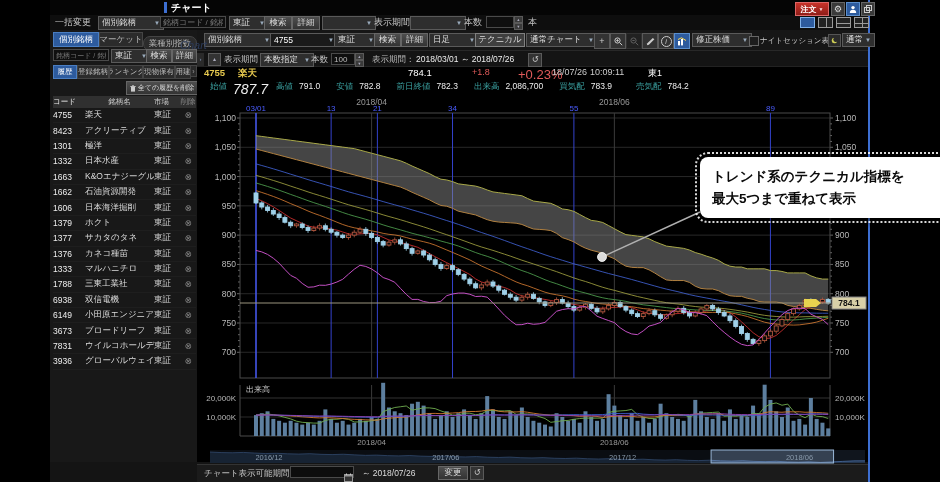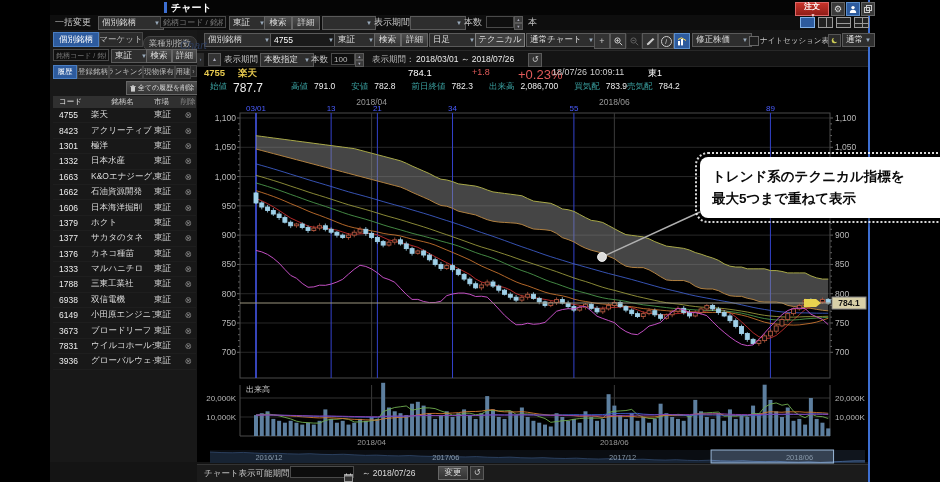--- a/index.html
+++ b/index.html
@@ -11,21 +11,21 @@
   .dd .car{color:#9ab;font-size:6px;margin-left:2px;}
   .btn{position:absolute;display:flex;align-items:center;justify-content:center;background:linear-gradient(#4e4e4e,#333);border:1px solid #666;color:#ddd;font-size:8.5px;height:12px;white-space:nowrap;cursor:default;}
   .inp{position:absolute;background:#0f0f0f;border:1px solid #4a4a4a;color:#bbb;font-size:8px;height:12px;padding:0 2px;box-sizing:border-box;}
   .inp::placeholder{color:#777;}
   .tab{position:absolute;display:flex;align-items:center;justify-content:center;background:#2b2b2b;border:1px solid #444;color:#bbb;font-size:8.5px;height:13px;white-space:nowrap;overflow:hidden;}
   .tab.active{background:#2d5b9e;border-color:#4a7ec2;color:#fff;}
   .icobtn{position:absolute;display:flex;align-items:center;justify-content:center;background:#333;border:1px solid #5a5a5a;width:14px;height:14px;color:#ccc;font-size:9px;}
   .icobtn.active{background:#2d5b9e;border-color:#5a8ecc;}
   .icobtn.dim{opacity:.4;}
   .srow{display:flex;height:14.4px;align-items:center;border-bottom:1px solid #1e1e1e;font-size:8.5px;color:#ddd;background:#181818;}
-  .c-code{width:32px;padding-left:6px;color:#eee;}
+  .c-code{width:32px;color:#eee;}
   .c-name{flex:1;overflow:hidden;white-space:nowrap;}
   .c-mkt{width:26px;color:#ccc;}
   .c-del{width:16px;color:#8a8a8a;text-align:center;}
   .spin{position:absolute;width:9px;height:12px;display:flex;flex-direction:column;}
   .spin span{flex:1;background:#3a3a3a;border:1px solid #5a5a5a;color:#aab;font-size:4.5px;line-height:5px;text-align:center;}
   .callout{position:absolute;left:700px;top:157px;width:228px;background:#fff;border-radius:8px;padding:9px 12px;z-index:7;box-shadow:3px 4px 8px rgba(0,0,0,.55);outline:2px dotted rgba(255,255,255,.85);outline-offset:3px;}
   .callout div{color:#0a0a0a;font-size:13.5px;font-weight:700;line-height:1.6;white-space:nowrap;}
   .layoutico{width:15px;height:11px;border:1px solid #999;background:#222;box-sizing:border-box;position:relative;}
   .layoutico.act{background:#2d5b9e;border-color:#7fb0e8;}
   .layoutico.v2::after{content:"";position:absolute;left:50%;top:0;bottom:0;width:1px;background:#999;}
@@ -39,21 +39,21 @@
 <body>
 
 <div class="stage">
 
   <div class="abs" style="left:50px;top:0;width:818px;height:482px;background:#141414;border-right:2px solid #3d6fd2;"></div>
 
   <div class="abs" style="left:50px;top:0;width:818px;height:15px;background:#050505;"></div>
   <div class="abs" style="left:180px;top:7px;font-size:11px;font-style:italic;color:#2c3b5a;z-index:1;margin-top:32px;">Chart</div>
   <div class="abs" style="left:164px;top:2px;width:3px;height:11px;background:#3d6fd2;z-index:2;"></div>
   <div class="abs" style="left:171px;top:1px;font-size:10px;font-weight:700;color:#fff;z-index:2;">チャート</div>
-  <div class="abs" style="left:795px;top:2px;width:32px;height:12px;background:linear-gradient(#c8332a,#8f1d18);border:1px solid #d66;display:flex;align-items:center;justify-content:center;z-index:2;flex-direction:column;">
+  <div class="abs" style="left:795px;top:2px;width:32px;height:12px;background:linear-gradient(#c8332a,#8f1d18);border:1px solid #d66;display:flex;align-items:center;justify-content:center;z-index:2;">
     <span style="color:#fff;font-size:8px;font-weight:700;">注文</span>
     <span style="color:#fdd;font-size:5px;margin-left:2px;">▼</span>
   </div>
   <div class="abs" style="left:831px;top:2px;width:12px;height:12px;background:#3a3a3a;border:1px solid #666;color:#ddd;font-size:9px;line-height:12px;text-align:center;z-index:2;"><span>⚙</span></div>
   <div class="abs" style="left:846px;top:2px;width:12px;height:12px;background:#2d5b9e;border:1px solid #5a8ecc;z-index:2;display:flex;align-items:center;justify-content:center;">
     <svg width="8" height="8" viewBox="0 0 8 8">
         <circle cx="4" cy="2.6" r="1.7" fill="#fff"></circle>
         <path d="M.8 8a3.2 3.2 0 0 1 6.4 0z" fill="#fff"></path>
       </svg>
   </div>
@@ -332,31 +332,31 @@
   <div class="abs" style="left:204px;top:67px;font-size:9.5px;font-weight:700;color:#e6c84e;">4755</div>
   <div class="abs" style="left:238px;top:67px;font-size:9.5px;font-weight:700;color:#e6c84e;">楽天</div>
   <div class="abs" style="left:408px;top:67px;font-size:9.5px;color:#fff;">784.1</div>
   <div class="abs" style="left:472px;top:67px;font-size:9px;color:#e05a5a;">+1.8</div>
   <div class="abs" style="left:518px;top:67px;font-size:13px;color:#e05a5a;">+0.23%</div>
   <div class="abs" style="left:552px;top:67px;font-size:9px;color:#ccc;text-align:center;">18/07/26</div>
   <div class="abs" style="left:590px;top:67px;font-size:9px;color:#ccc;">10:09:11</div>
   <div class="abs" style="left:648px;top:67px;font-size:9px;color:#fff;">東1</div>
   <div class="abs" style="left:210px;top:81px;width:650px;display:flex;">
       <span style="color: rgb(58, 160, 160); font-size: 8.5px; margin-right: 6px; white-space: nowrap;">始値</span>
-      <span style="color: rgb(238, 238, 238); font-size: 12px; margin-right: 28px; white-space: nowrap;">787.7</span>
+      <span style="color: rgb(238, 238, 238); font-size: 14px; margin-right: 8px; white-space: nowrap; font-style: italic;">787.7</span>
       <span style="color: rgb(58, 160, 160); font-size: 8.5px; margin-right: 6px; white-space: nowrap;">高値</span>
       <span style="color: rgb(238, 238, 238); font-size: 8.5px; margin-right: 16px; white-space: nowrap;">791.0</span>
       <span style="color: rgb(58, 160, 160); font-size: 8.5px; margin-right: 6px; white-space: nowrap;">安値</span>
       <span style="color: rgb(238, 238, 238); font-size: 8.5px; margin-right: 16px; white-space: nowrap;">782.8</span>
       <span style="color: rgb(58, 160, 160); font-size: 8.5px; margin-right: 6px; white-space: nowrap;">前日終値</span>
       <span style="color: rgb(238, 238, 238); font-size: 8.5px; margin-right: 16px; white-space: nowrap;">782.3</span>
       <span style="color: rgb(58, 160, 160); font-size: 8.5px; margin-right: 6px; white-space: nowrap;">出来高</span>
       <span style="color: rgb(238, 238, 238); font-size: 8.5px; margin-right: 16px; white-space: nowrap;">2,086,700</span>
       <span style="color: rgb(58, 160, 160); font-size: 8.5px; margin-right: 6px; white-space: nowrap;">買気配</span>
-      <span style="color: rgb(238, 238, 238); font-size: 8.5px; margin-right: 0; white-space: nowrap;">783.9</span>
+      <span style="color: rgb(238, 238, 238); font-size: 8.5px; margin-right: 24px; white-space: nowrap;">783.9</span>
       <span style="color: rgb(58, 160, 160); font-size: 8.5px; margin-right: 6px; white-space: nowrap;">売気配</span>
       <span style="color: rgb(238, 238, 238); font-size: 8.5px; margin-right: 16px; white-space: nowrap;">784.2</span>
     </div>
 
   <div class="abs" style="left:197px;top:464px;width:671px;height:18px;background:#1b1b1b;border-top:1px solid #333;"></div>
   <div class="abs lbl" style="left:204px;top:467px;font-size:8.5px;">チャート表示可能期間</div>
   <input class="inp" style="left: 290px; top: 466px; width: 64px; background: rgb(13, 13, 13);">
   <div class="abs" style="left:344px;top:468px;width:9px;height:9px;"><svg width="9" height="9" viewBox="0 0 9 9">
         <rect x="0.5" y="1.5" width="8" height="7" fill="#333" stroke="#999"></rect>
         <rect x="0.5" y="1.5" width="8" height="2" fill="#999"></rect>

